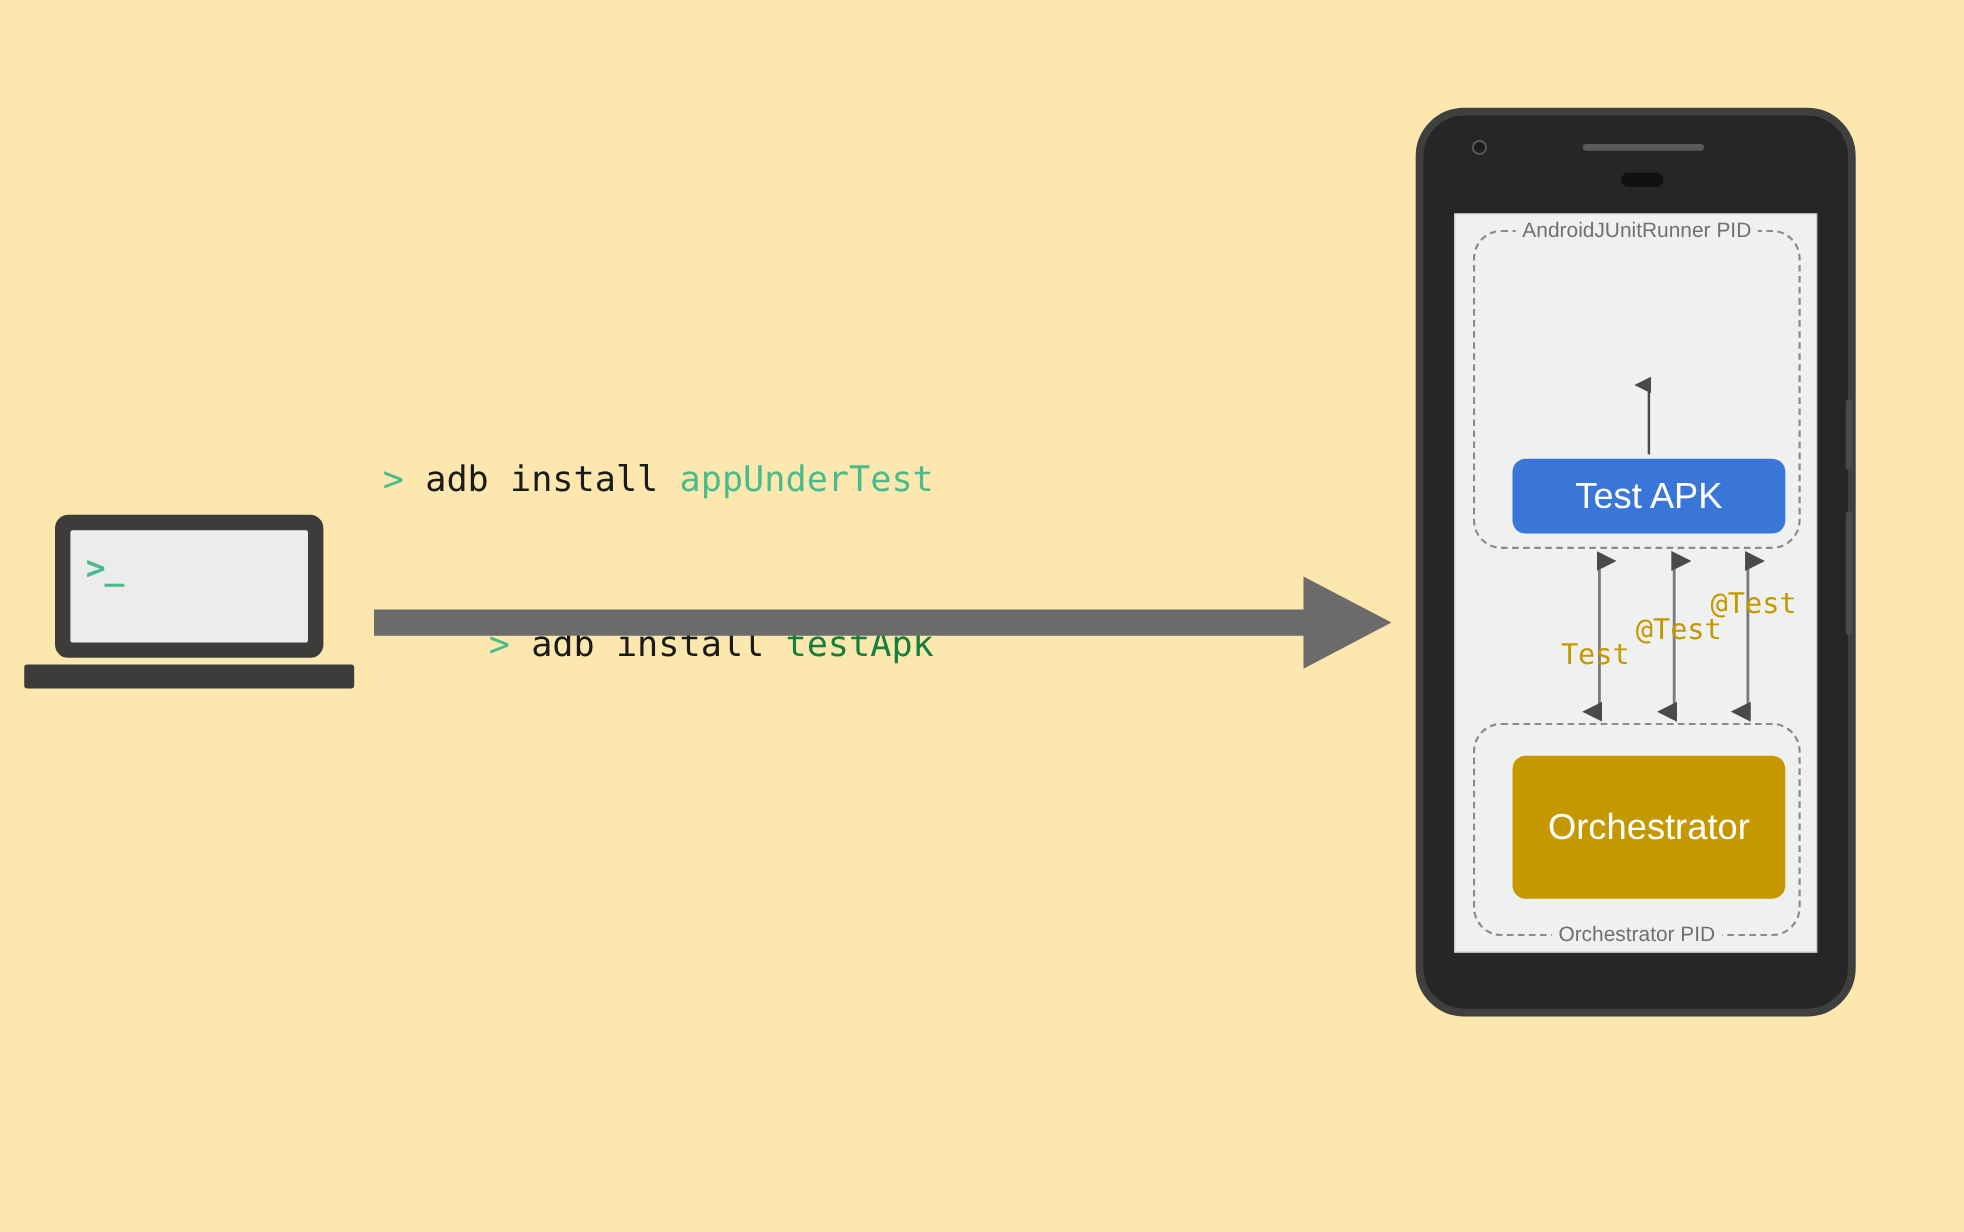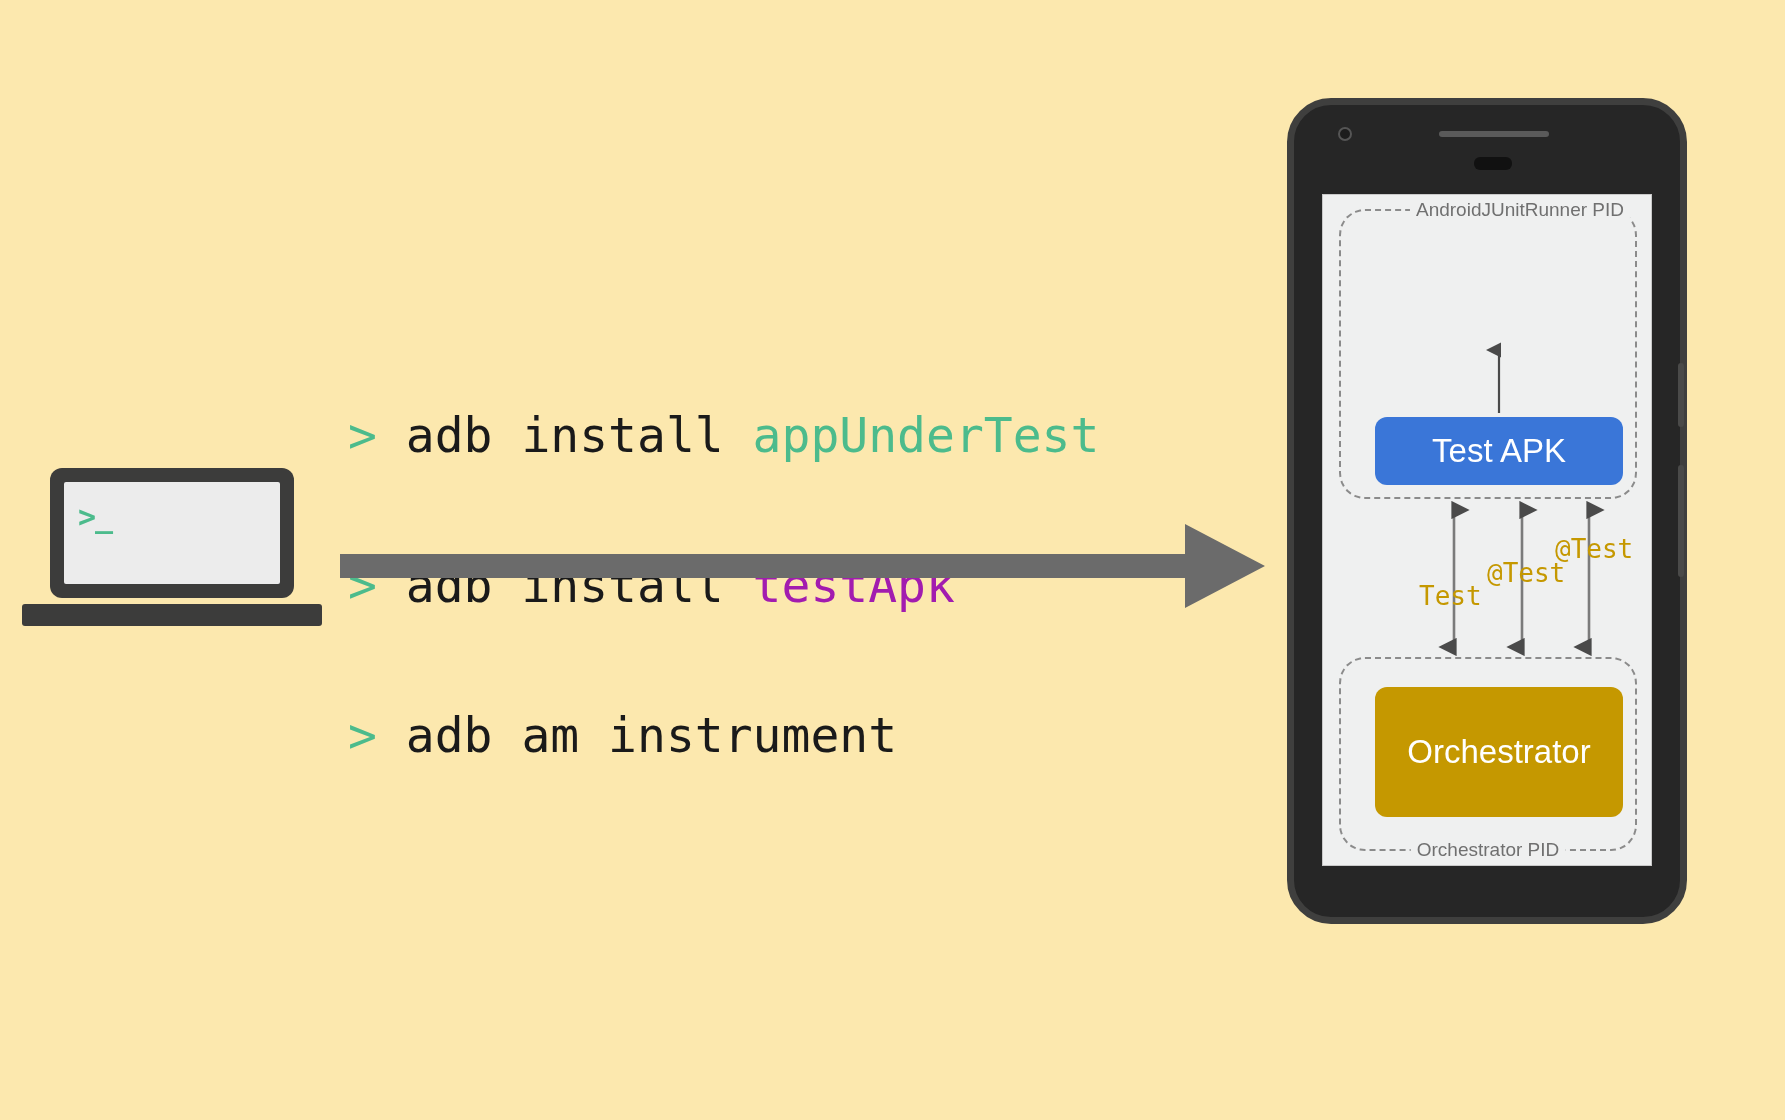--- a/index.html
+++ b/index.html
@@ -66,31 +66,32 @@
     font-size: 30px;
     font-weight: 700;
     line-height: 1;
     letter-spacing: -1px;
   }
 
   
   .cmd-block {
     position: absolute;
     font-family: "DejaVu Sans Mono", monospace;
-    font-size: 48px;
+    font-size: 32px;
     line-height: 50px;
     white-space: pre;
+    text-align: right;
   }
   .cmd-block-1 { left: 348px; top: 310px; }
   .cmd-block-2 { left: 348px; top: 610px; }
   .cmd-line { display: block; }
   .tok-prompt { color: #4cbb8c; }
   .tok-cmd    { color: #1a1a1a; }
   .tok-green  { color: #4cbb8c; }
-  .tok-blue   { color: #a21caf; margin-top: 27px; }
+  .tok-blue   { color: #15803d; margin-top: 27px; }
   .tok-gold   { color: #c59800; }
 
   
   .big-arrow {
     position: absolute;
     left: 340px;
     top: 520px;
     width: 925px;
     height: 92px;
   }
@@ -189,21 +190,20 @@
     color: #707070;
     font-size: 19px;
     line-height: 20px;
     padding: 0 6px;
     white-space: nowrap;
   }
   .pid-label-runner {
     left: 50%;
     top: -11px;
     transform: translateX(-50%);
-    margin-left: 32px;
   }
   .pid-label-orch {
     left: 50%;
     bottom: -11px;
     transform: translateX(-50%);
   }
 
   
   .comp-box {
     position: absolute;
@@ -271,23 +271,20 @@
       </div>
     </div>
     <div class="laptop-base"></div>
   </div>
 
   <div class="cmd-block cmd-block-1">
     <span class="cmd-line"><span class="tok-prompt">&gt;</span> <span class="tok-cmd">adb install </span><span class="tok-green">appUnderTest</span></span>
     <span class="cmd-line"><span class="tok-prompt">&gt;</span> <span class="tok-cmd">adb install </span><span class="tok-blue">testApk</span></span>
   </div>
 
-  <div class="cmd-block cmd-block-2">
-    <span class="cmd-line"><span class="tok-prompt">&gt;</span> <span class="tok-cmd">adb am instrument</span></span>
-  </div>
 
   <svg class="big-arrow" viewBox="0 0 925 92">
     <path d="M0,34 L845,34 L845,4 L925,46 L845,88 L845,58 L0,58 Z" fill="#6b6b6b"></path>
   </svg>
 
   <div class="phone">
     <div class="phone-body">
       <div class="phone-cam"></div>
       <div class="phone-speaker"></div>
       <div class="phone-sensor"></div>

